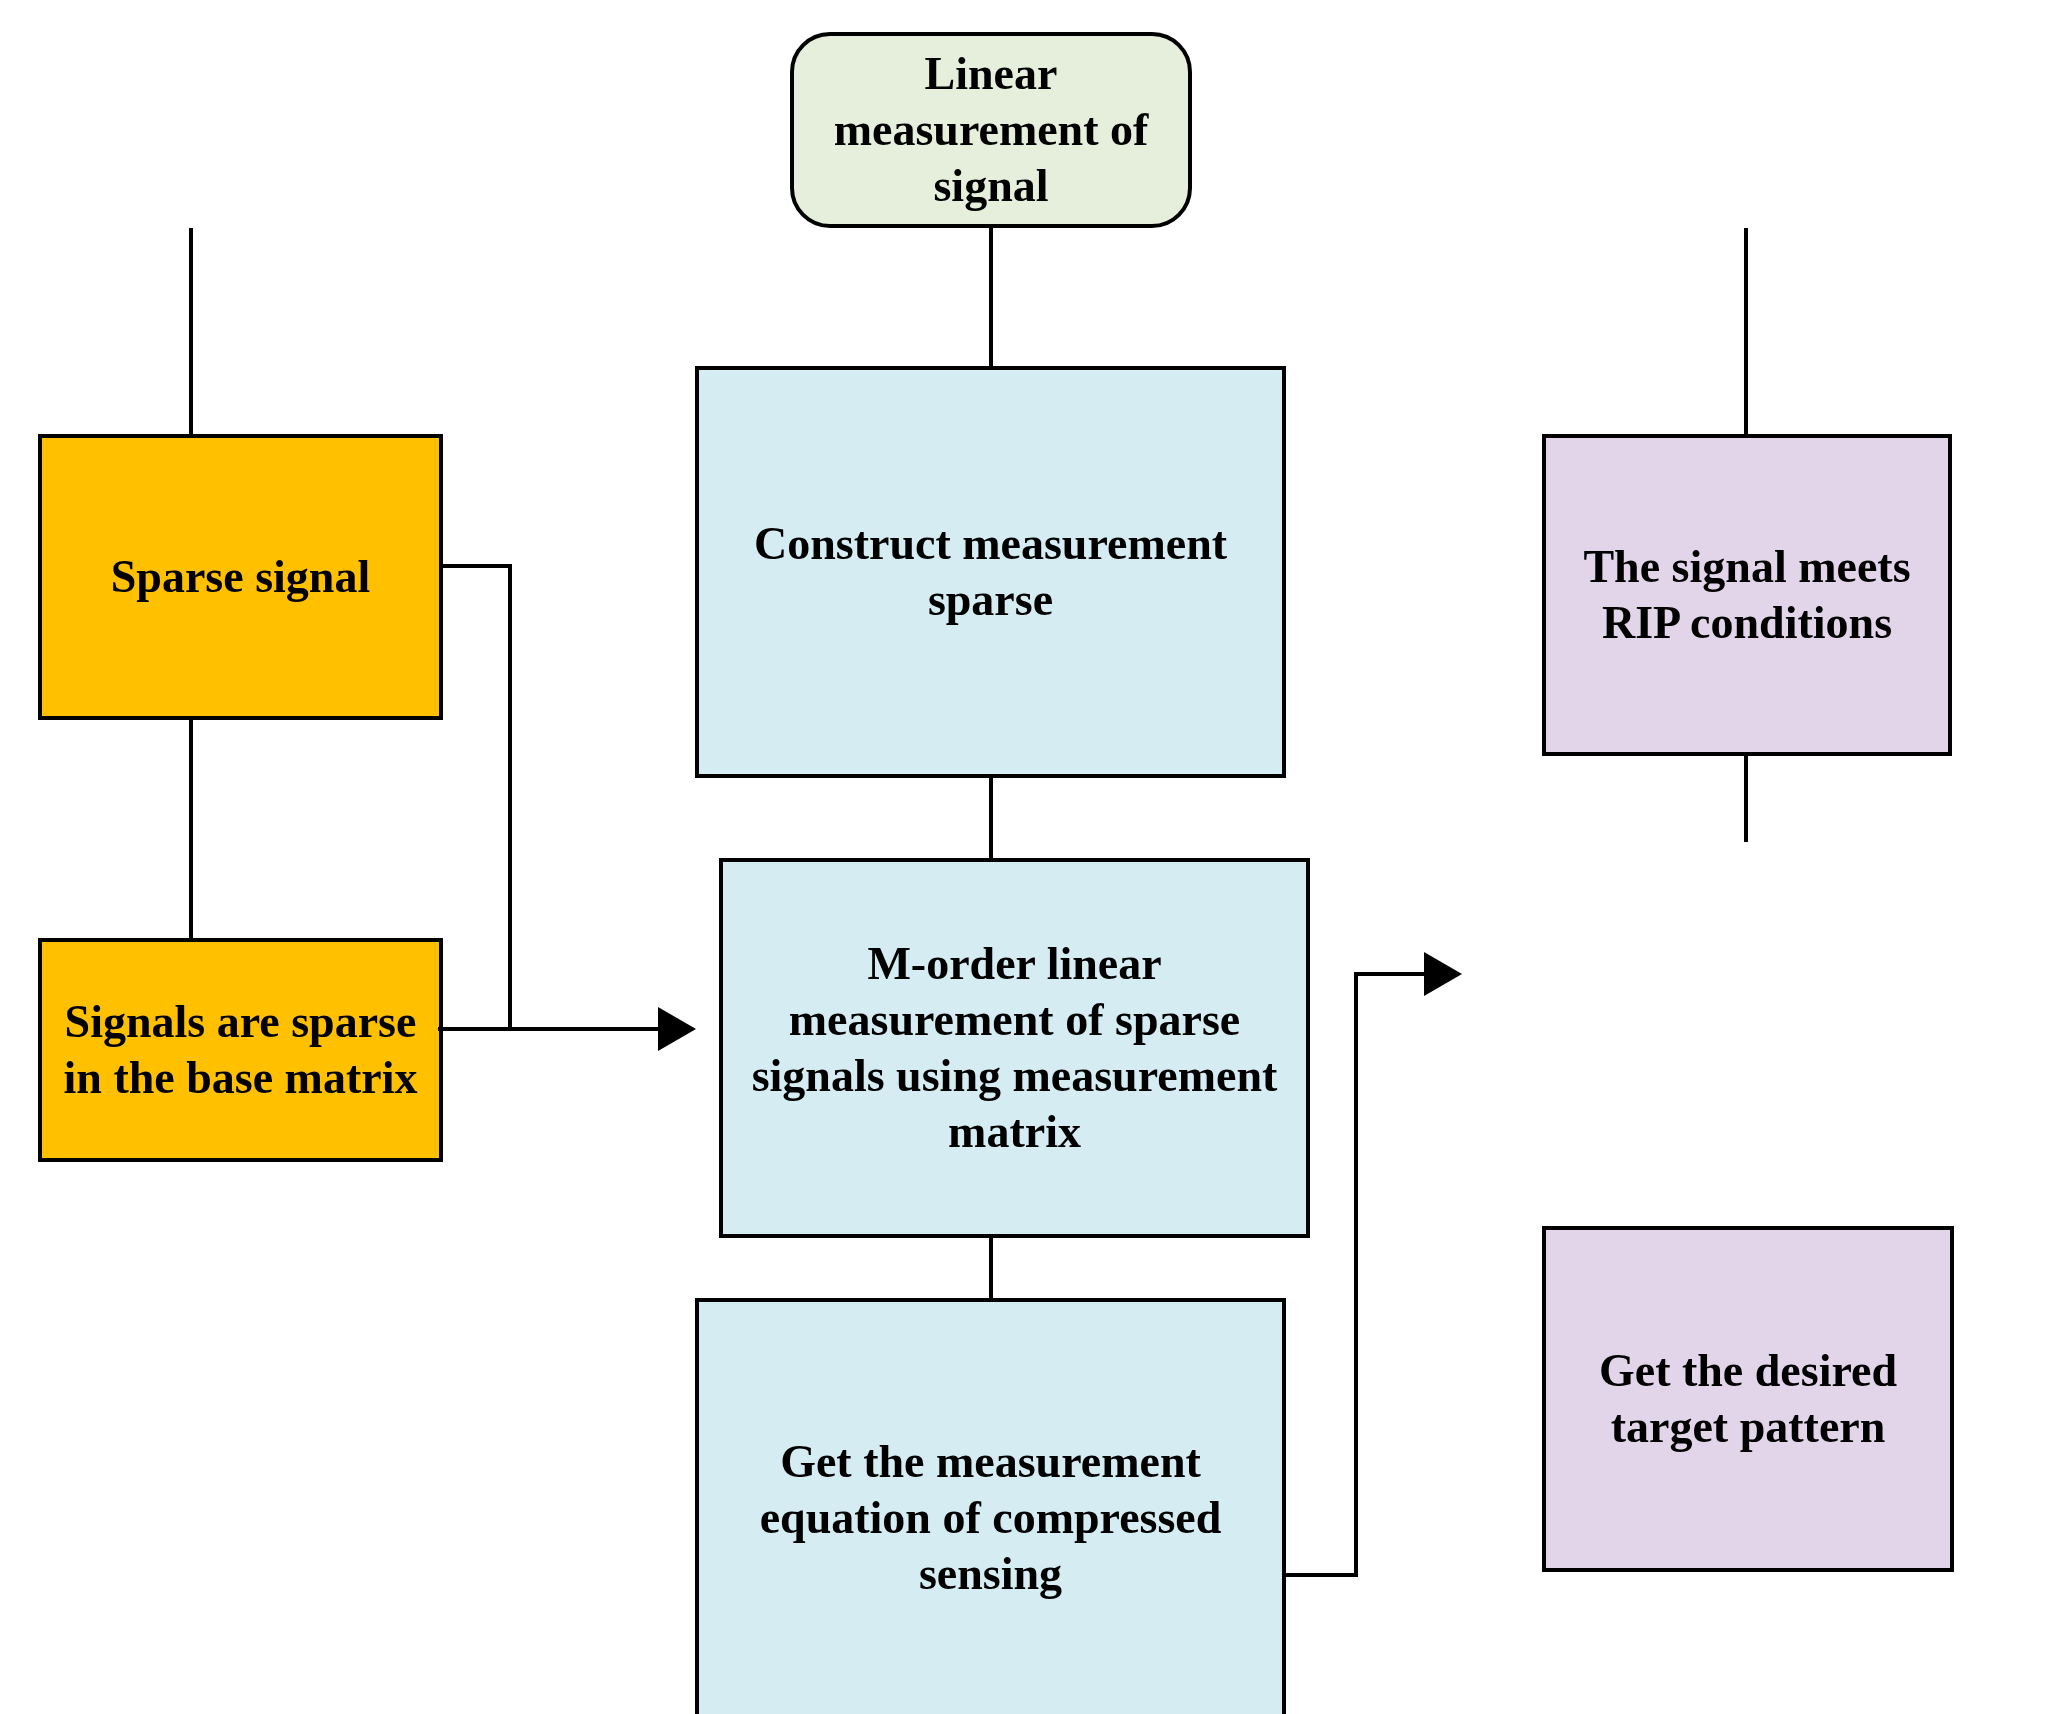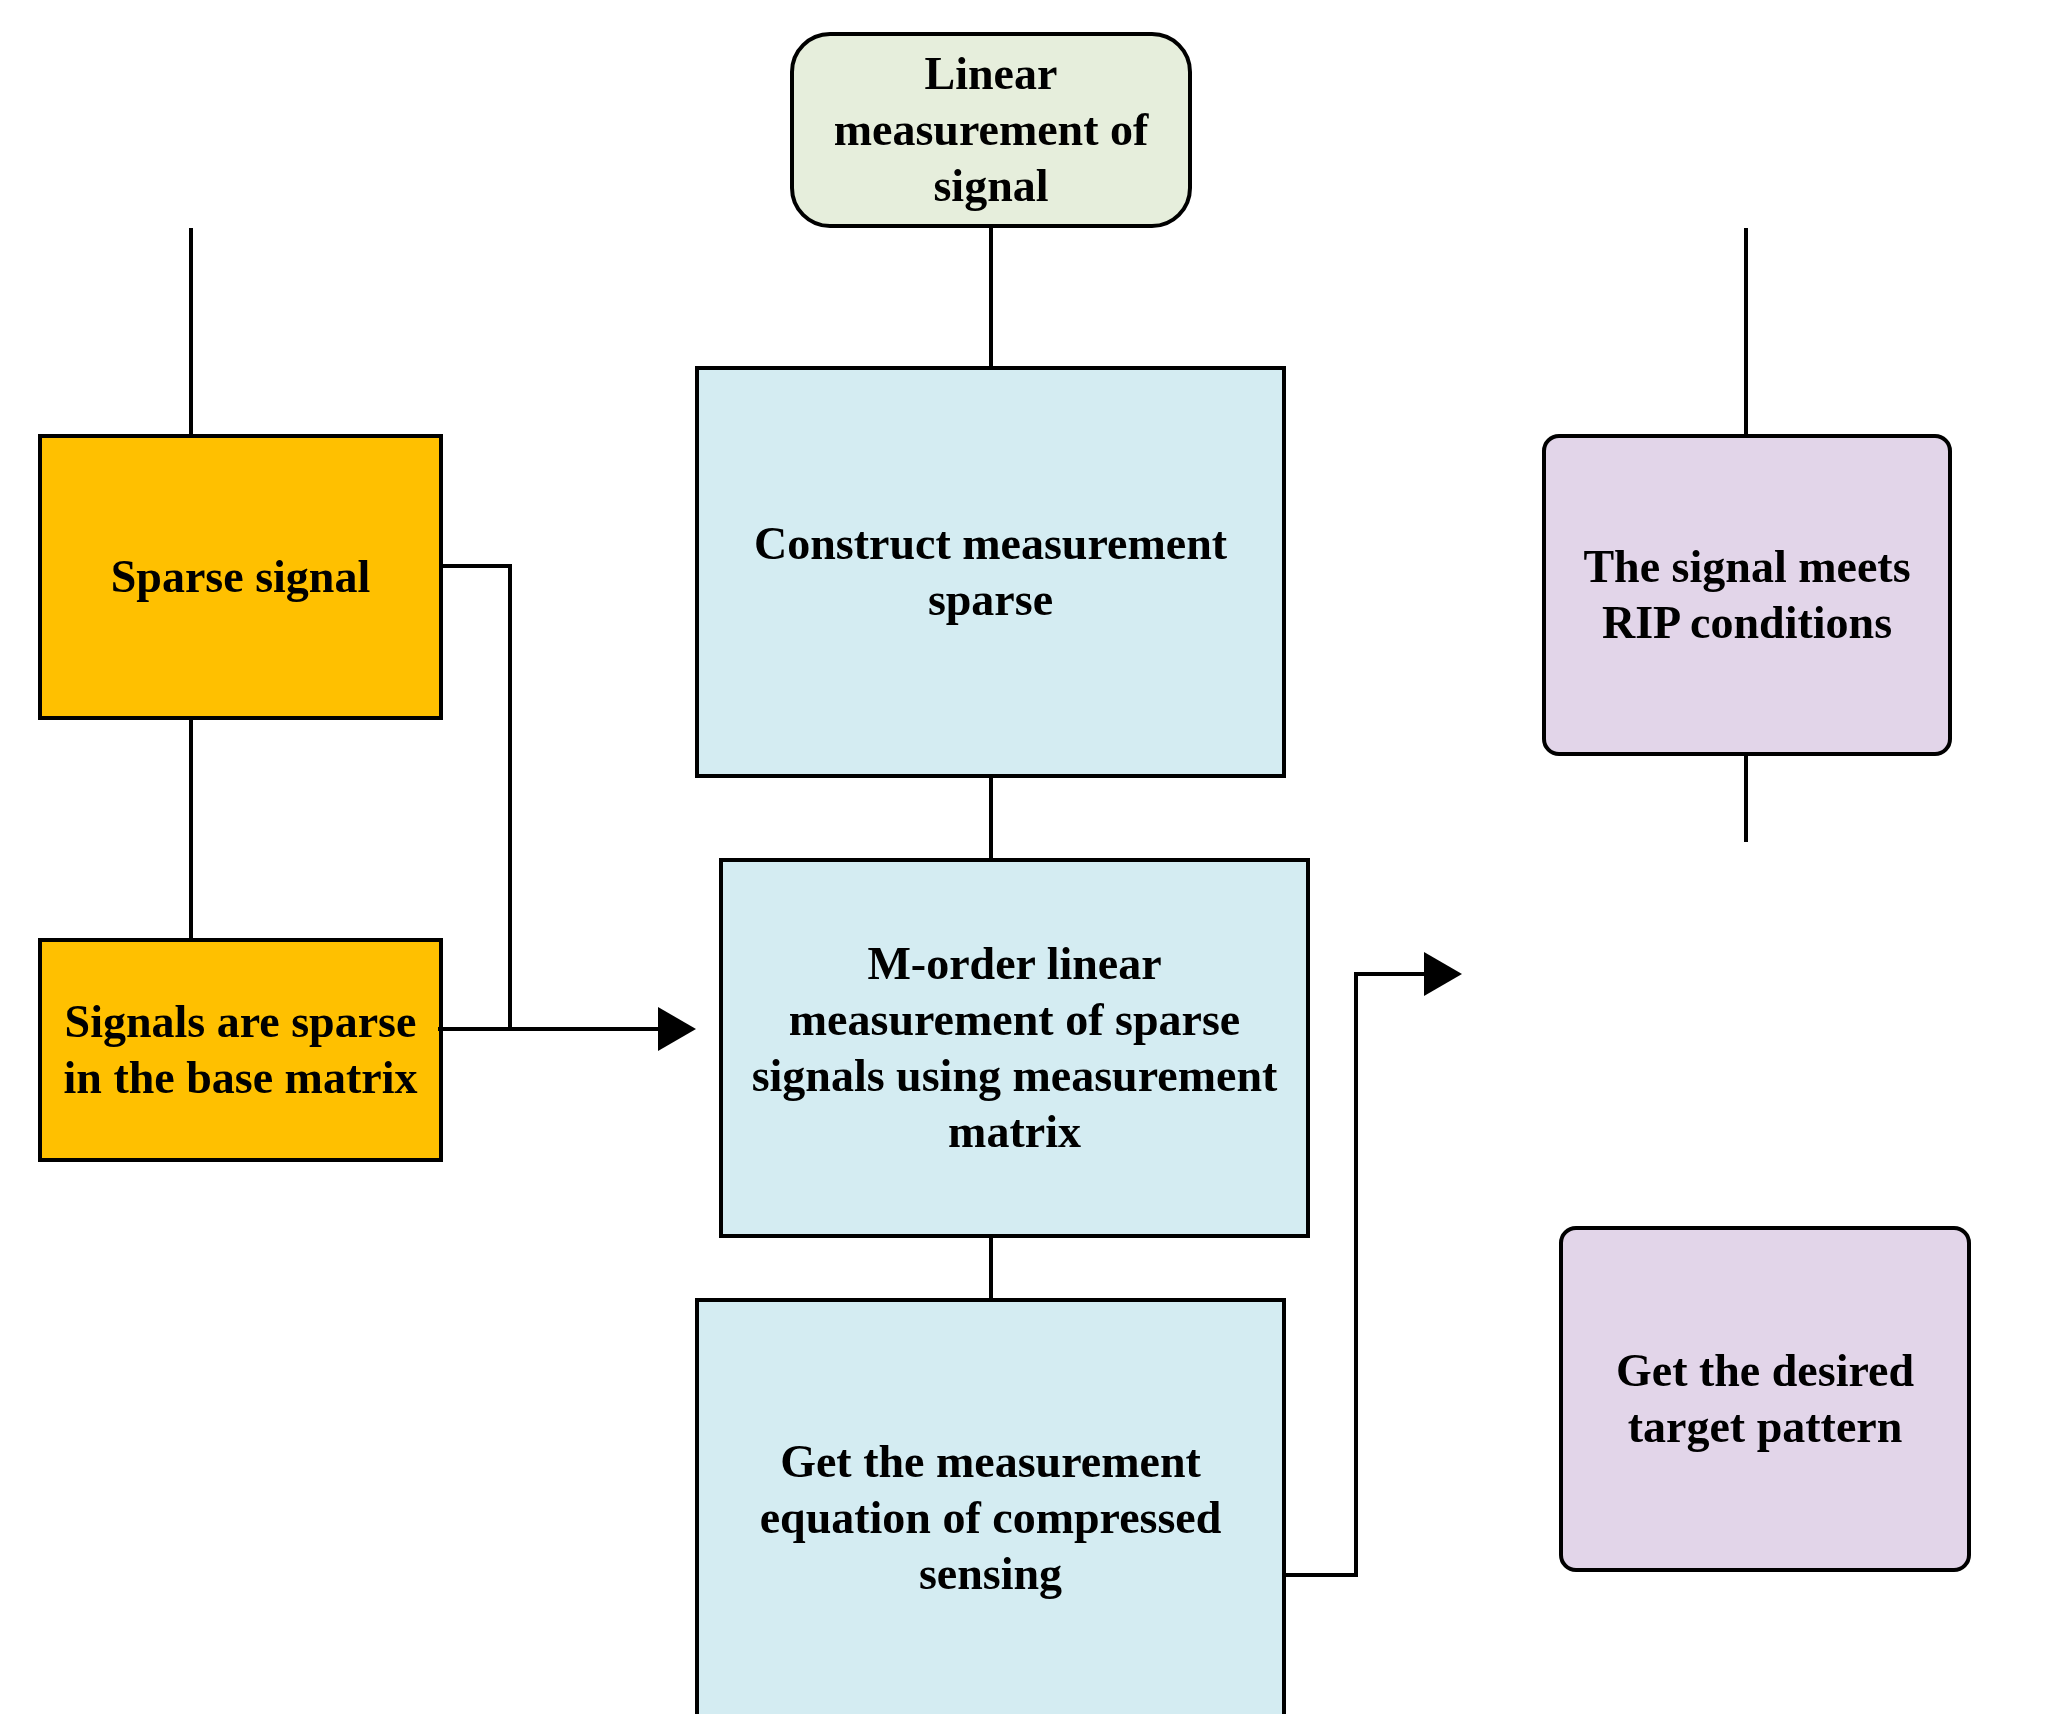--- a/index.html
+++ b/index.html
@@ -25,21 +25,21 @@
     text-align: center;
     font-weight: bold;
     color: #000000;
     line-height: 1.22;
     padding: 6px 12px;
   }
   .node .label { display: block; width: 100%; }
   .stage { border-radius: 40px; background: #e6eedc; font-size: 46px; }
   .yellow { background: #ffc000; font-size: 46px; }
   .blue   { background: #d4ecf2; font-size: 46px; }
-  .purple { background: #e2d5e9; font-size: 46px; border-radius: 17px; }
+  .purple { background: #e2d5e9; font-size: 46px; }
 
   .edge {
     position: absolute;
     background: #000000;
   }
   .edge.v { width: 4px; }
   .edge.h { height: 4px; }
 
   .arrowhead {
     position: absolute;
@@ -105,17 +105,17 @@
 
   <div class="node purple" style="left:1542px; top:434px; width:410px; height:322px;">
     <span class="label">The signal meets RIP conditions</span>
   </div>
 
   <div class="edge v" style="left:1744px; top:756px; height:86px;"></div>
 
 
   <div class="edge v" style="left:1744px; top:1266px; height:62px;"></div>
 
-  <div class="node purple" style="left:1542px; top:1226px; width:412px; height:346px;margin-left:17px;">
+  <div class="node purple" style="left:1542px; top:1226px; width:412px; height:346px;">
     <span class="label">Get the desired target pattern</span>
   </div>
 
 </div>
 
 </body></html>

